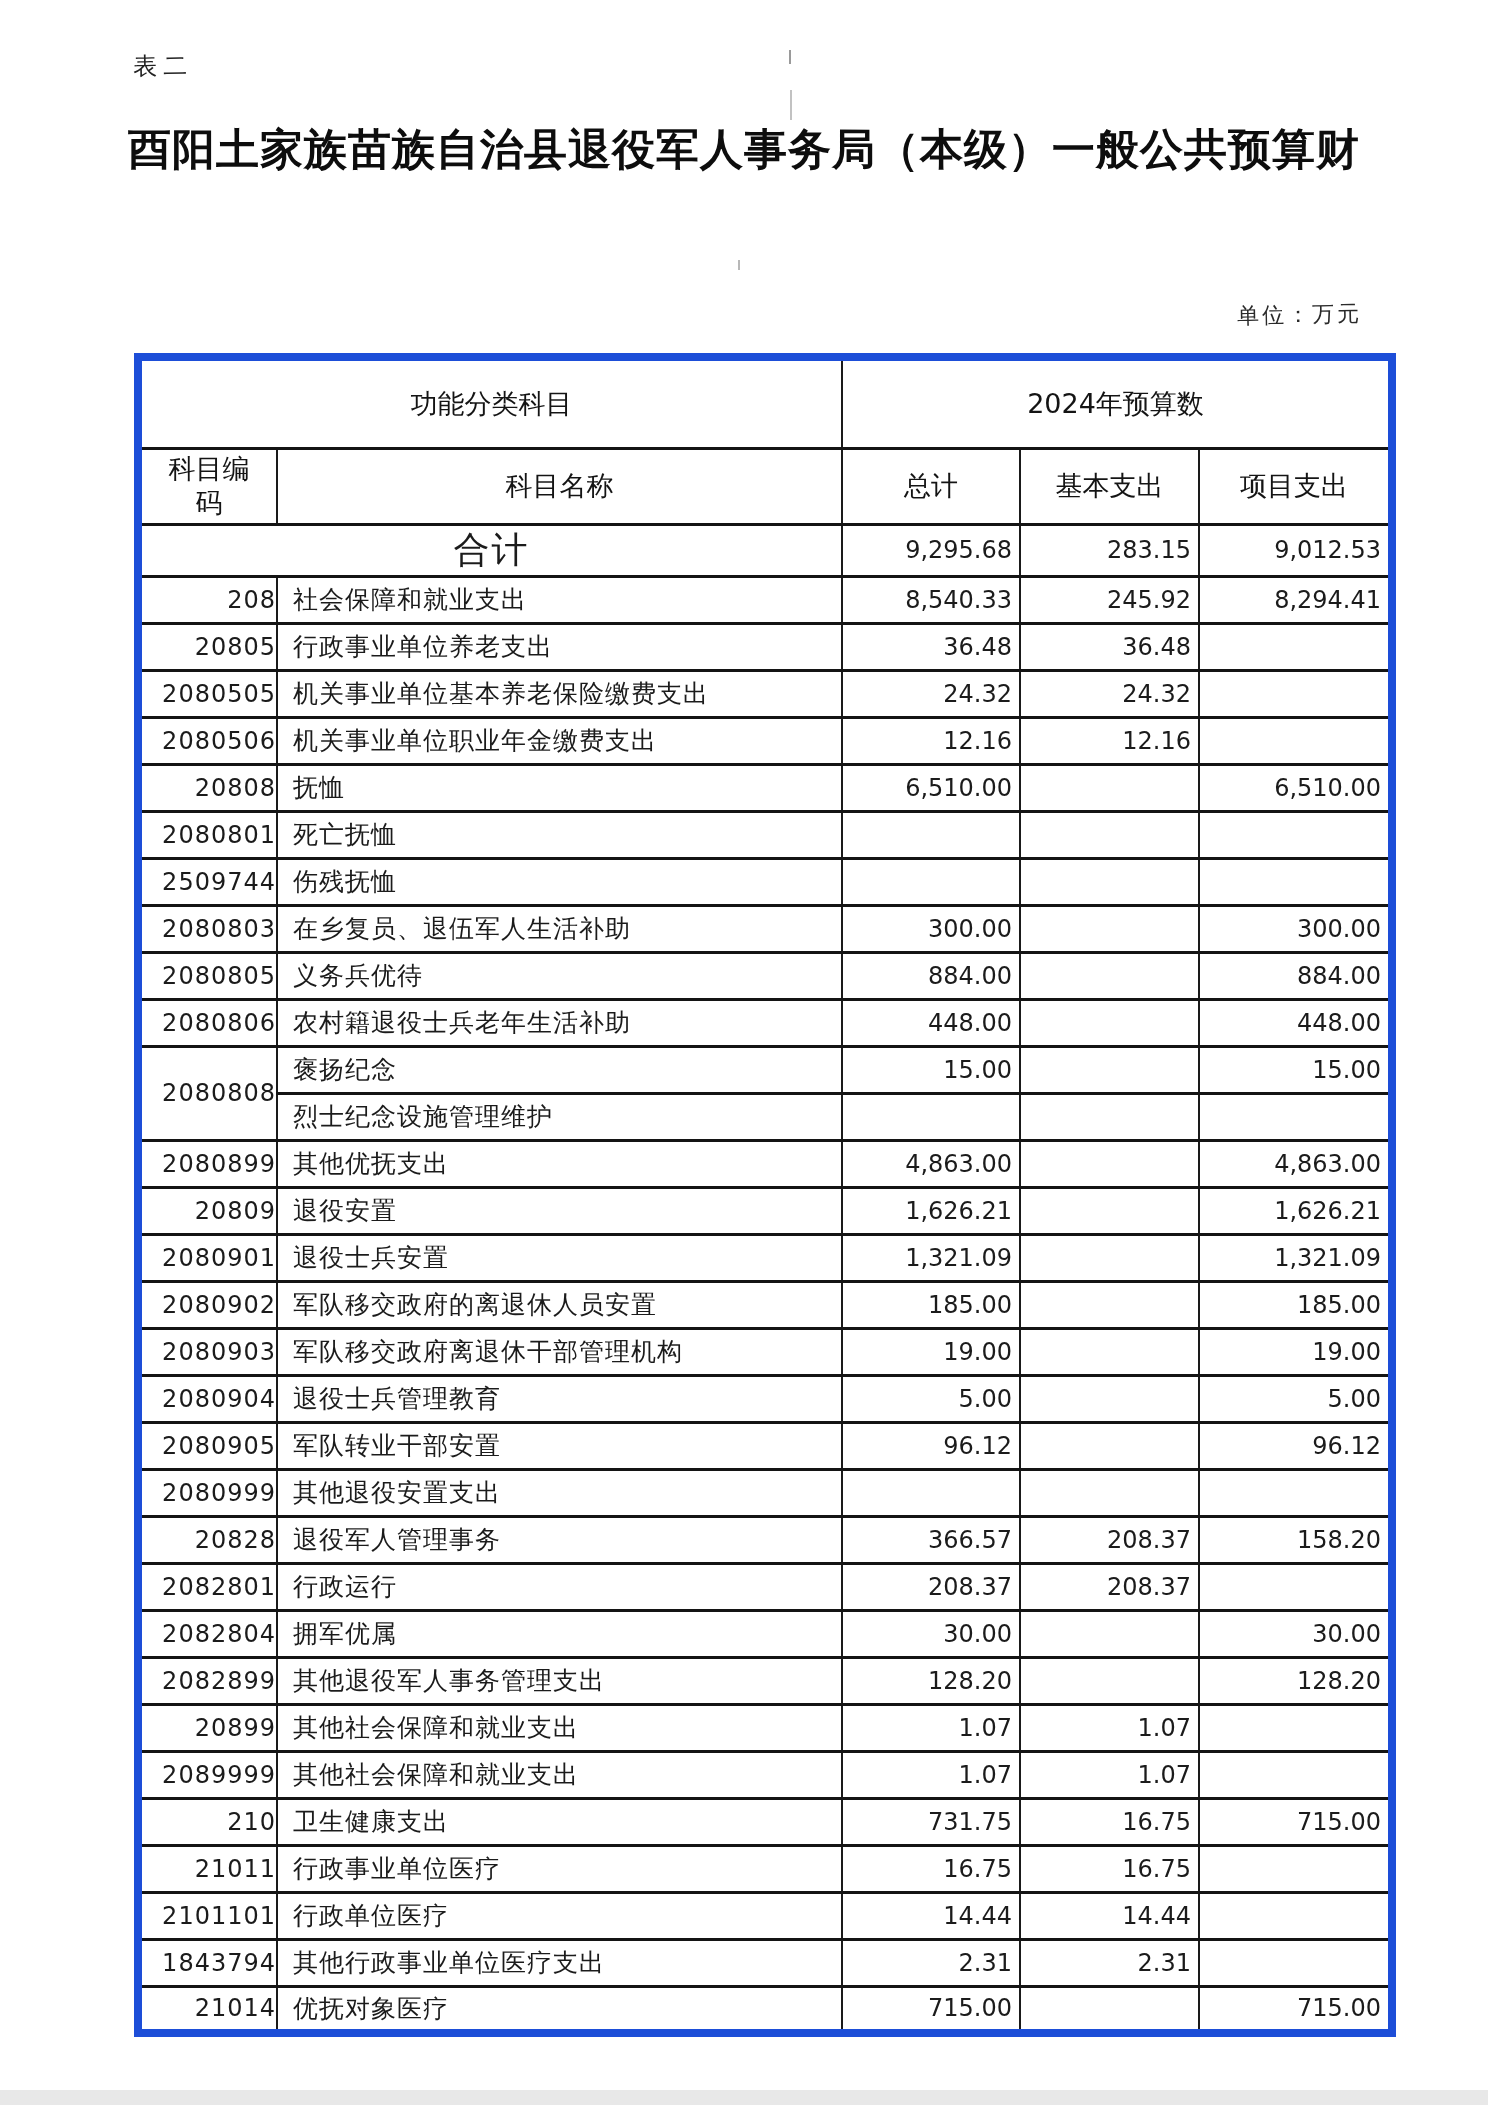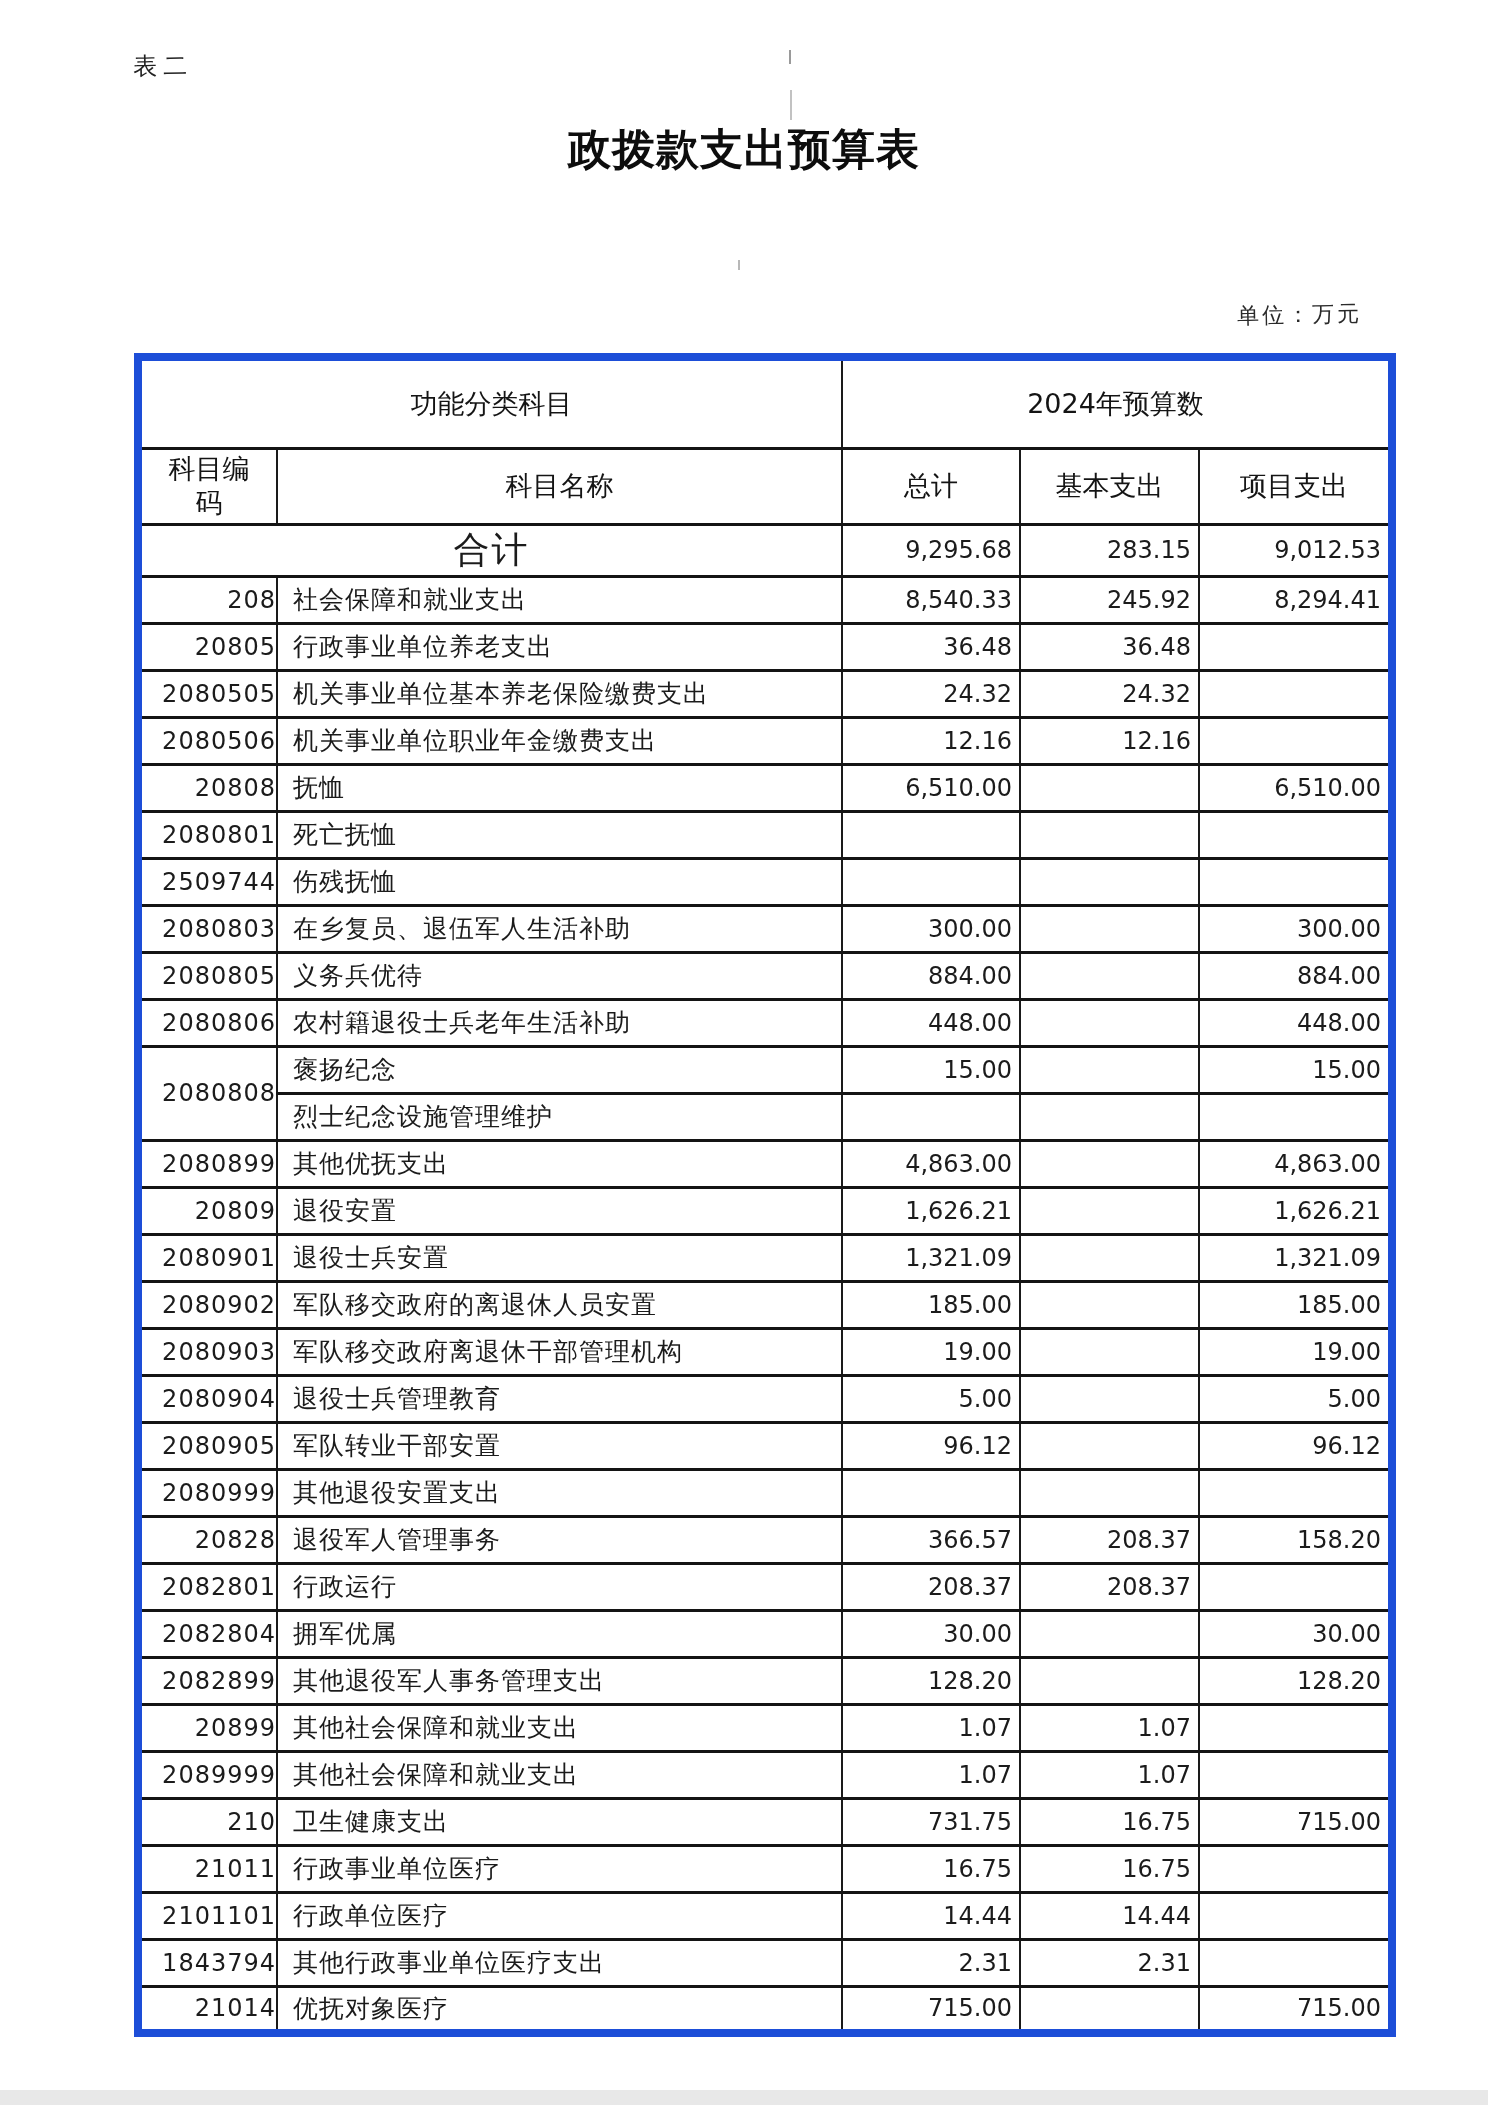--- a/index.html
+++ b/index.html
@@ -116,21 +116,21 @@
   .artifact { position: absolute; background: #9a9a9a; }
 </style>
 </head>
 <body>
 
 <div class="page">
 
   <div class="table-tag">表二</div>
 
   <div class="doc-title">
-    <div>政拨款支出预算表</div>
+    <div>酉阳土家族苗族自治县退役军人事务局（本级）一般公共预算财</div>
   </div>
 
   <div class="unit-label">单位：万元</div>
 
   <table class="budget">
     <colgroup>
       <col class="c1">
         <col class="c2">
         <col class="c3">
         <col class="c4">

